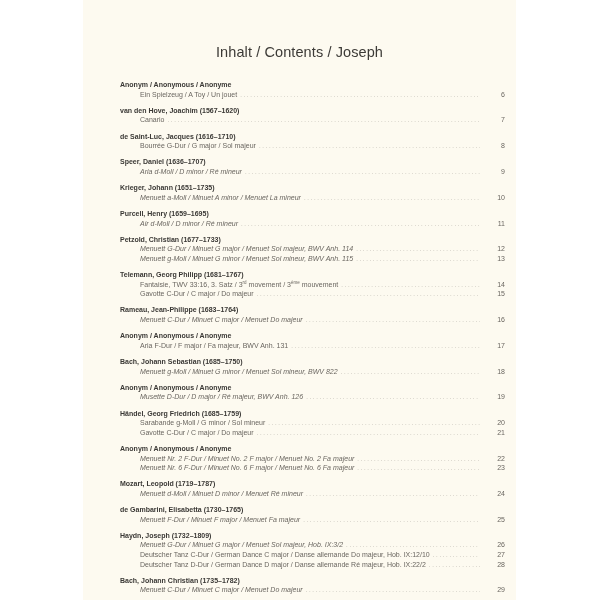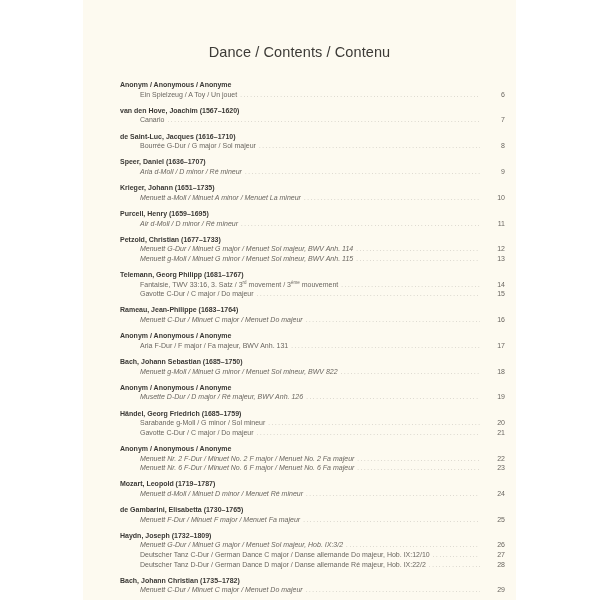--- a/index.html
+++ b/index.html
@@ -37,21 +37,21 @@
     letter-spacing: 0;
   }
   .entry .num { flex: 0 0 22px; text-align: right; color: #6a6660; margin-right: 0; }
   .entry.italic .txt { font-style: italic; }
   sup { font-size: 4.5px; line-height: 0; }
 </style>
 </head>
 <body>
 
 <div class="page">
-  <div class="title">Dance / Contents / Contenu</div>
+  <div class="title">Inhalt / Contents / Joseph</div>
   <div class="toc" id="toc">
       <div class="group">
         <div class="composer">Anonym / Anonymous / Anonyme</div>
         <div class="entry">
           <span class="txt">Ein Spielzeug / A Toy / Un jouet</span>
           <span class="dots"></span>
           <span class="num">6</span>
         </div>
       </div>
       <div class="group">

